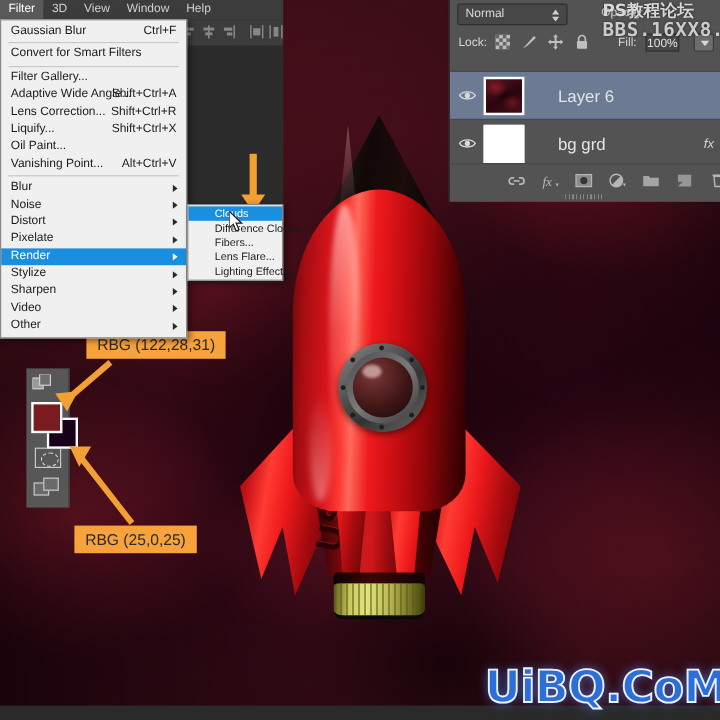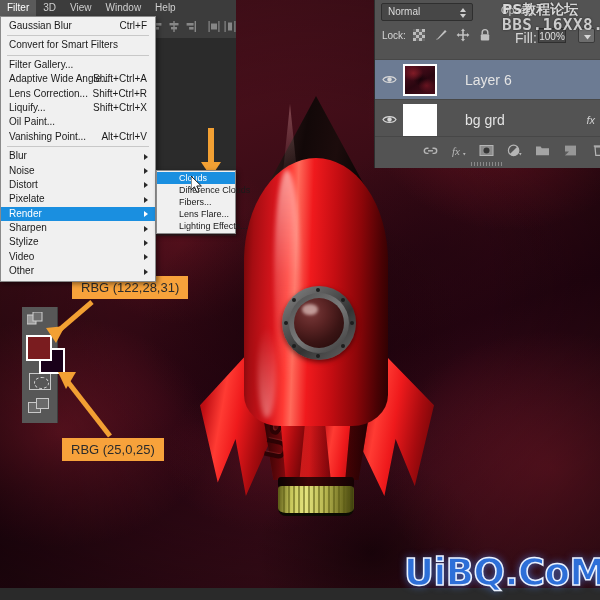--- a/index.html
+++ b/index.html
@@ -275,21 +275,21 @@
   .spin {
     position: absolute; right: 5px; top: 3px; width: 8px; height: 12px;
   }
   .opacity-label {
     position: absolute; left: 126px; top: 5px; font-size: 10px; color: #d6d6d6;
   }
   .lp-row2 { position: absolute; left: 0; top: 24px; width: 226px; height: 24px; }
   .lock-label { position: absolute; left: 7px; top: 6px; font-size: 10px; color: #d6d6d6; }
   .lock-ics { position: absolute; left: 37px; top: 4px; display: flex; gap: 8px; align-items: center; }
   .lk { width: 14px; height: 14px; opacity: .85; }
-  .fill-label { position: absolute; left: 140px; top: 6px; font-size: 14px; color: #d6d6d6; }
+  .fill-label { position: absolute; left: 140px; top: 6px; font-size: 10px; color: #d6d6d6; }
   .fill-box {
     position: absolute; left: 163px; top: 4px; width: 28px; height: 15px;
     background: #474747; color: #e0e0e0; font-size: 10px; line-height: 15px;
     text-align: center; border: 1px solid #2f2f2f;
   }
   .fill-arrow {
     position: absolute; left: 203px; top: 4px; width: 17px; height: 15px;
     background: #6d6d6d; border: 1px solid #3a3a3a; border-radius: 2px;
   }
 
@@ -486,25 +486,25 @@
     </div>
     <div class="menu-item">
       <span>Pixelate</span>
       <span class="arrow"></span>
     </div>
     <div class="menu-item sel">
       <span>Render</span>
       <span class="arrow"></span>
     </div>
     <div class="menu-item">
+      <span>Stylize</span>
+      <span class="arrow"></span>
+    </div>
+    <div class="menu-item">
       <span>Sharpen</span>
-      <span class="arrow"></span>
-    </div>
-    <div class="menu-item">
-      <span>Stylize</span>
       <span class="arrow"></span>
     </div>
     <div class="menu-item">
       <span>Video</span>
       <span class="arrow"></span>
     </div>
     <div class="menu-item">
       <span>Other</span>
       <span class="arrow"></span>
     </div>

